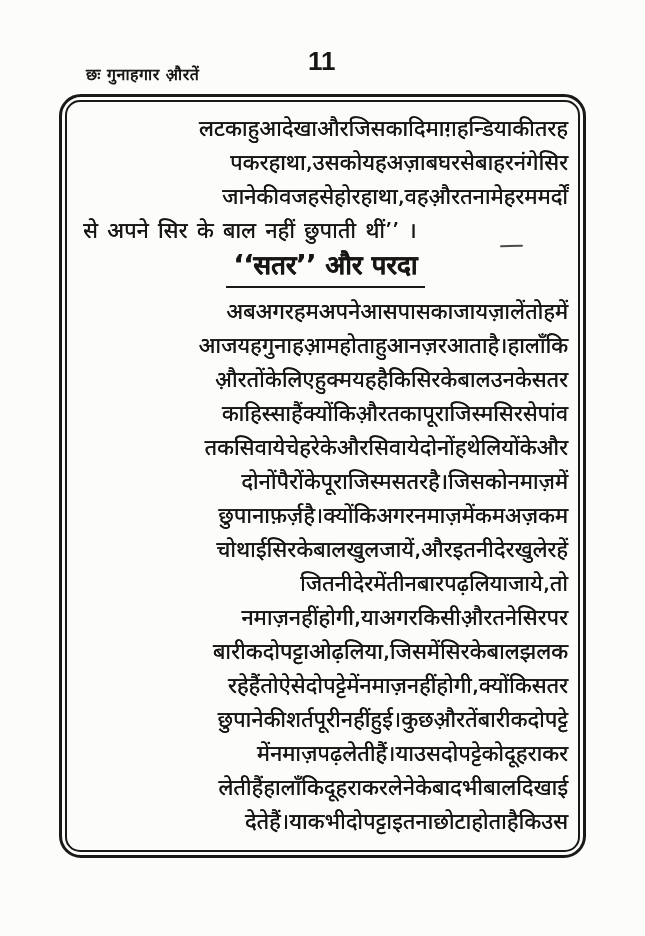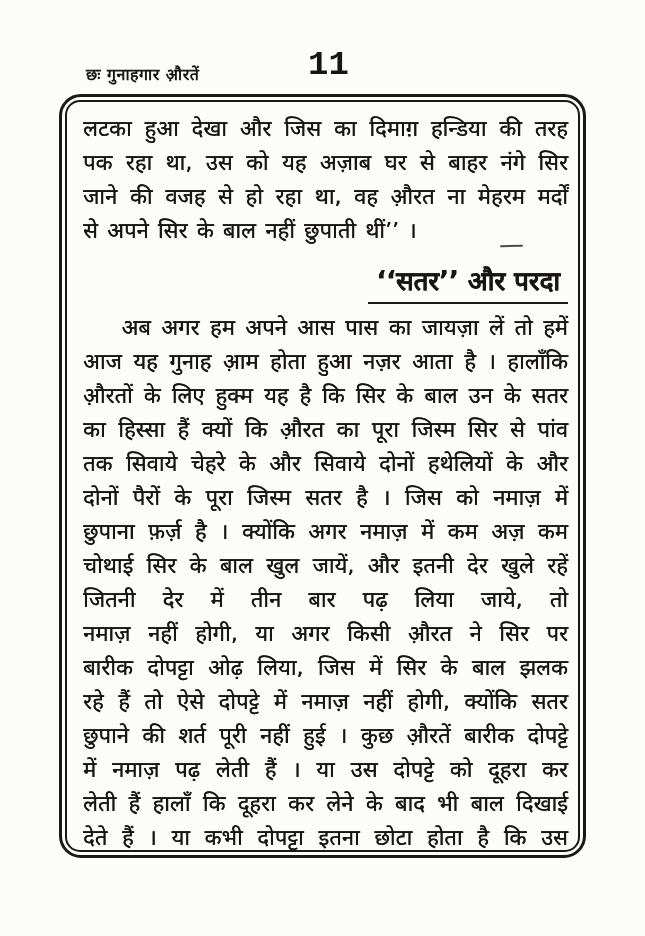--- a/index.html
+++ b/index.html
@@ -25,22 +25,22 @@
     font-size: 16px;
     font-weight: bold;
     letter-spacing: 0.5px;
     white-space: nowrap;
     margin-top: 16px;
   }
   .page-number {
     position: absolute;
     left: 308px;
     top: 46px;
-    font-family: Liberation Mono, monospace;
-    font-size: 34px;
+    font-family: Liberation Sans, sans-serif;
+    font-size: 26px;
     font-weight: bold;
   }
   
   .frame-outer {
     position: absolute;
     left: 59px;
     top: 94px;
     width: 527px;
     height: 764px;
     border: 3px solid #1b1916;
@@ -57,41 +57,41 @@
     border-radius: 15px;
     box-sizing: border-box;
     overflow: hidden;
   }
   .content {
     padding: 10px 10px 0 16px;
   }
   
   .tline {
     display: flex;
-    justify-content: space-between;
+    justify-content: flex-end;
     align-items: baseline;
     height: 34px;
     line-height: 34px;
     font-size: 22px;
     white-space: nowrap;
     text-shadow: 0.3px 0 0 currentColor;
   }
   [data-last-align="left"] .tline:last-child {
     justify-content: flex-start;
     gap: 0.42em;
   }
   .indent-first .tline:first-child::before {
     content: "";
     width: 28px;
   }
   
   .heading-row {
-    text-align: right;
+    text-align: center;
     height: 44px;
-    margin: 17px 0 2px 0;
+    margin: 1px 0 2px 0;
   }
   .heading {
     display: inline-block;
     font-size: 26px;
     font-weight: bold;
     line-height: 33px;
     padding: 0 8px 4px 8px;
     border-bottom: 2px solid #1b1916;
     text-shadow: 0.3px 0 0 currentColor;
   }

